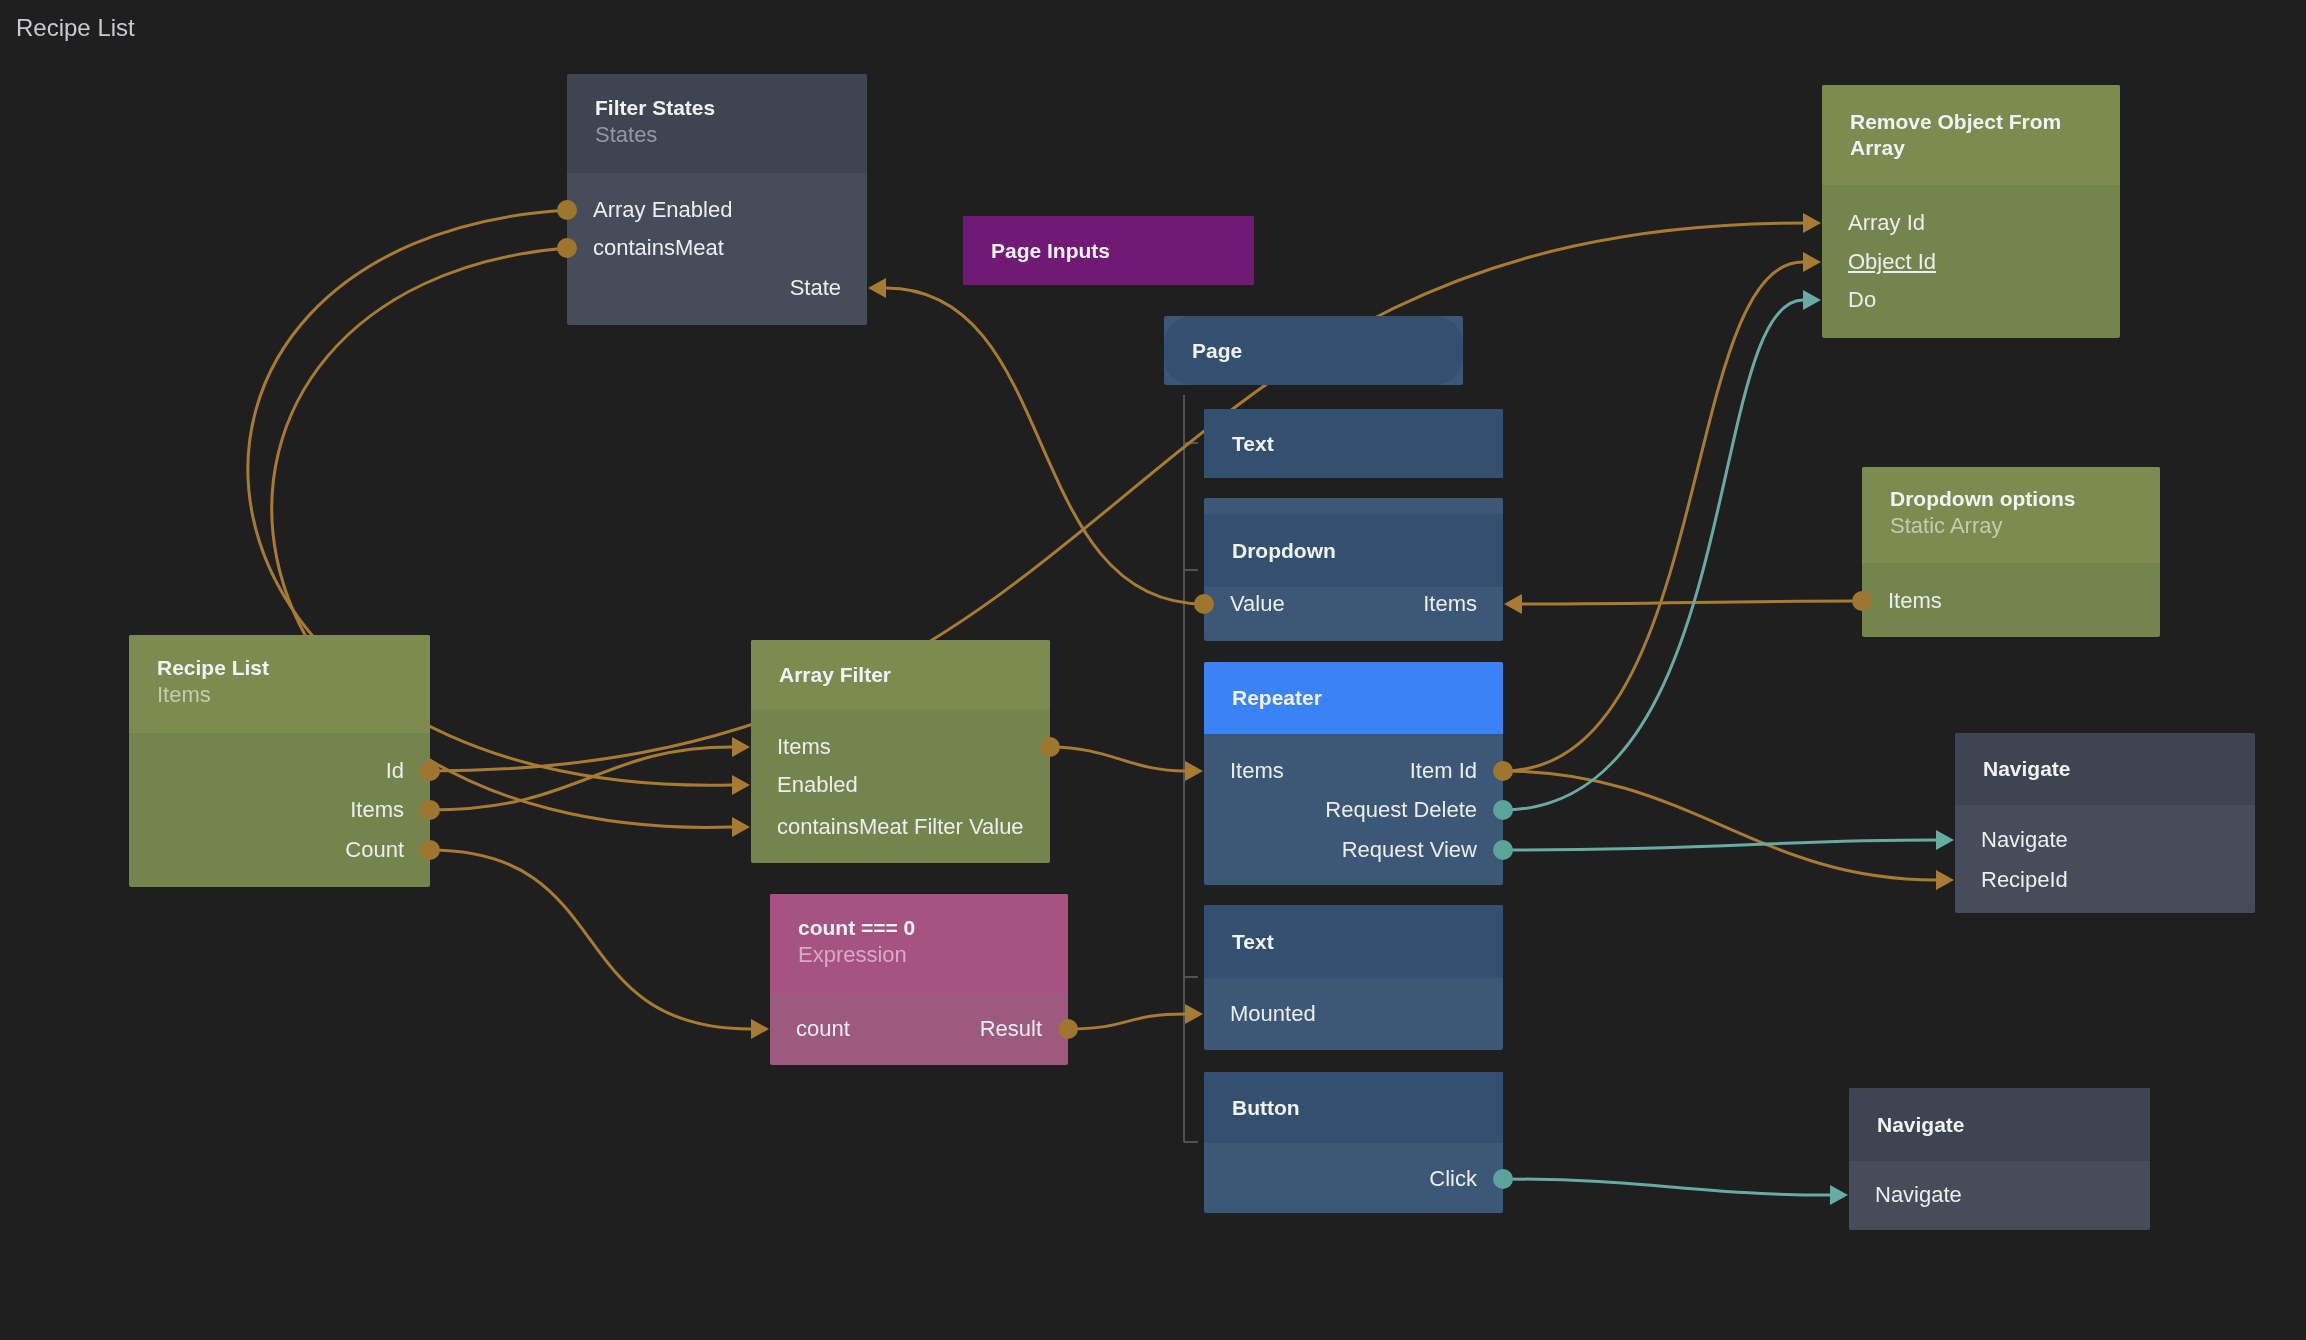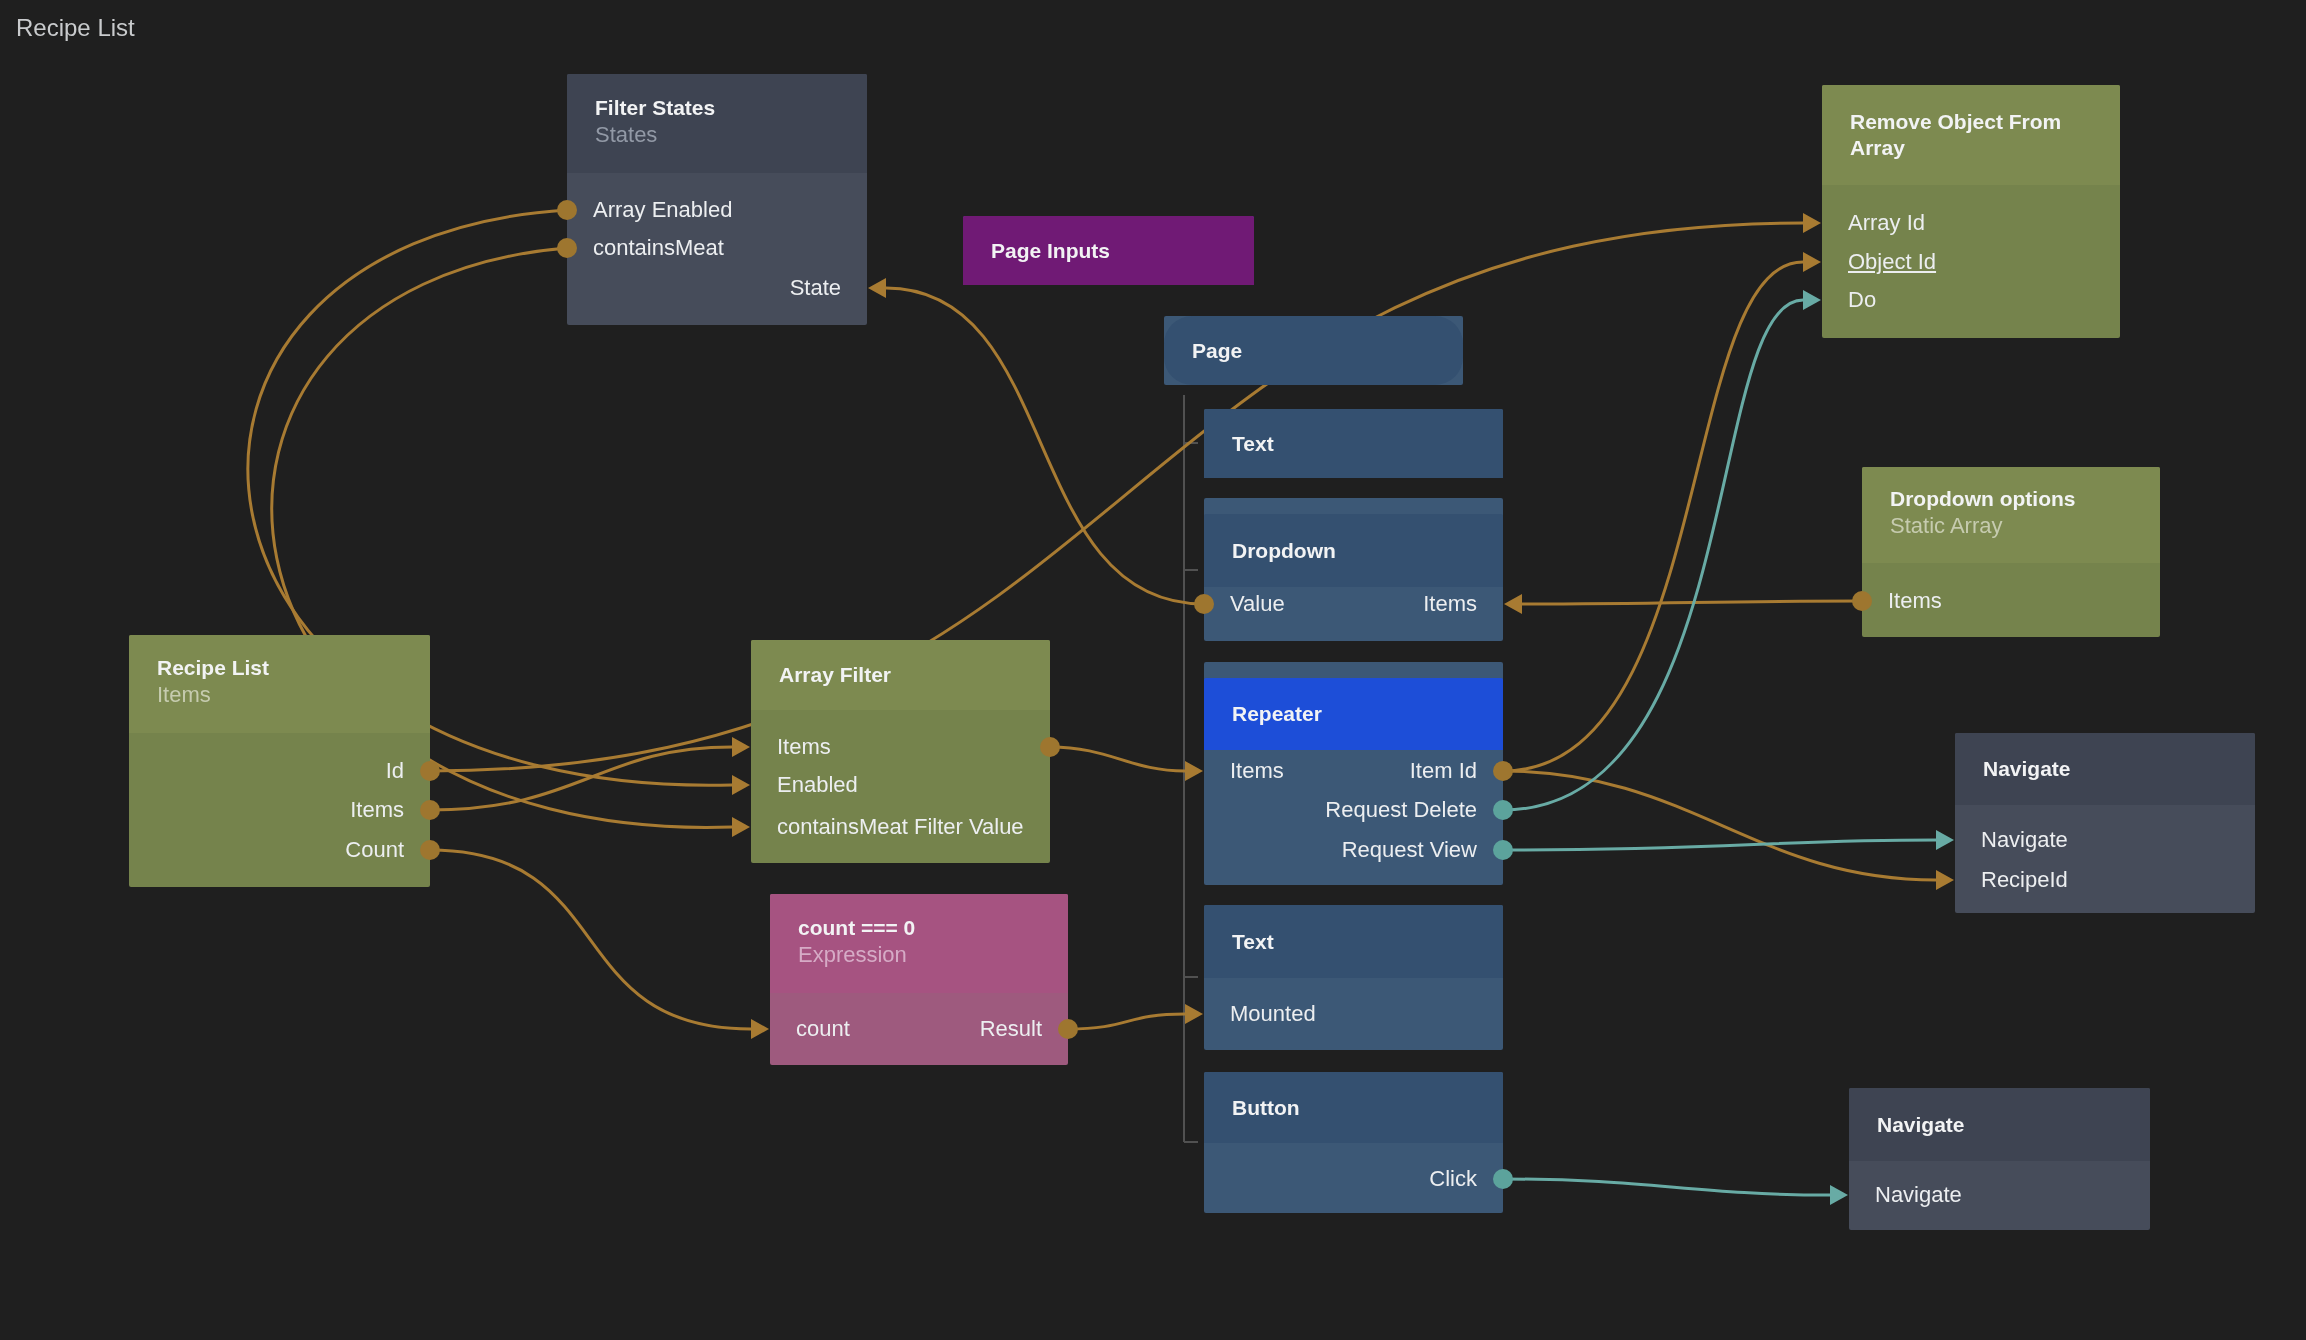--- a/index.html
+++ b/index.html
@@ -67,21 +67,21 @@
         </div>
       </div>
       <div class="node" style="left: 1204px; top: 498px; width: 299px; height: 143px; background: rgb(60, 88, 118);">
         <div class="node-header center" style="height: 73px; background: rgb(52, 80, 112); margin-top: 16px;">
           <div class="node-title">Dropdown</div>
         </div>
         <div class="port-row left" style="top: 91px; left: 26px; right: 10px;">Value</div>
         <div class="port-row right" style="top: 91px; right: 26px; left: 10px;">Items</div>
       </div>
       <div class="node" style="left: 1204px; top: 662px; width: 299px; height: 223px; background: rgb(60, 88, 118);">
-        <div class="node-header center" style="height: 72px; background: #1d4ed8; margin-top: 16px;">
+        <div class="node-header center" style="height: 72px; background: #3b82f6;">
           <div class="node-title">Repeater</div>
         </div>
         <div class="port-row left" style="top: 94px; left: 26px; right: 10px;">Items</div>
         <div class="port-row right" style="top: 94px; right: 26px; left: 10px;">Item Id</div>
         <div class="port-row right" style="top: 133px; right: 26px; left: 10px;">Request Delete</div>
         <div class="port-row right" style="top: 173px; right: 26px; left: 10px;">Request View</div>
       </div>
       <div class="node" style="left: 1204px; top: 905px; width: 299px; height: 145px; background: rgb(60, 88, 118);">
         <div class="node-header center" style="height: 73px; background: rgb(52, 80, 112);">
           <div class="node-title">Text</div>

